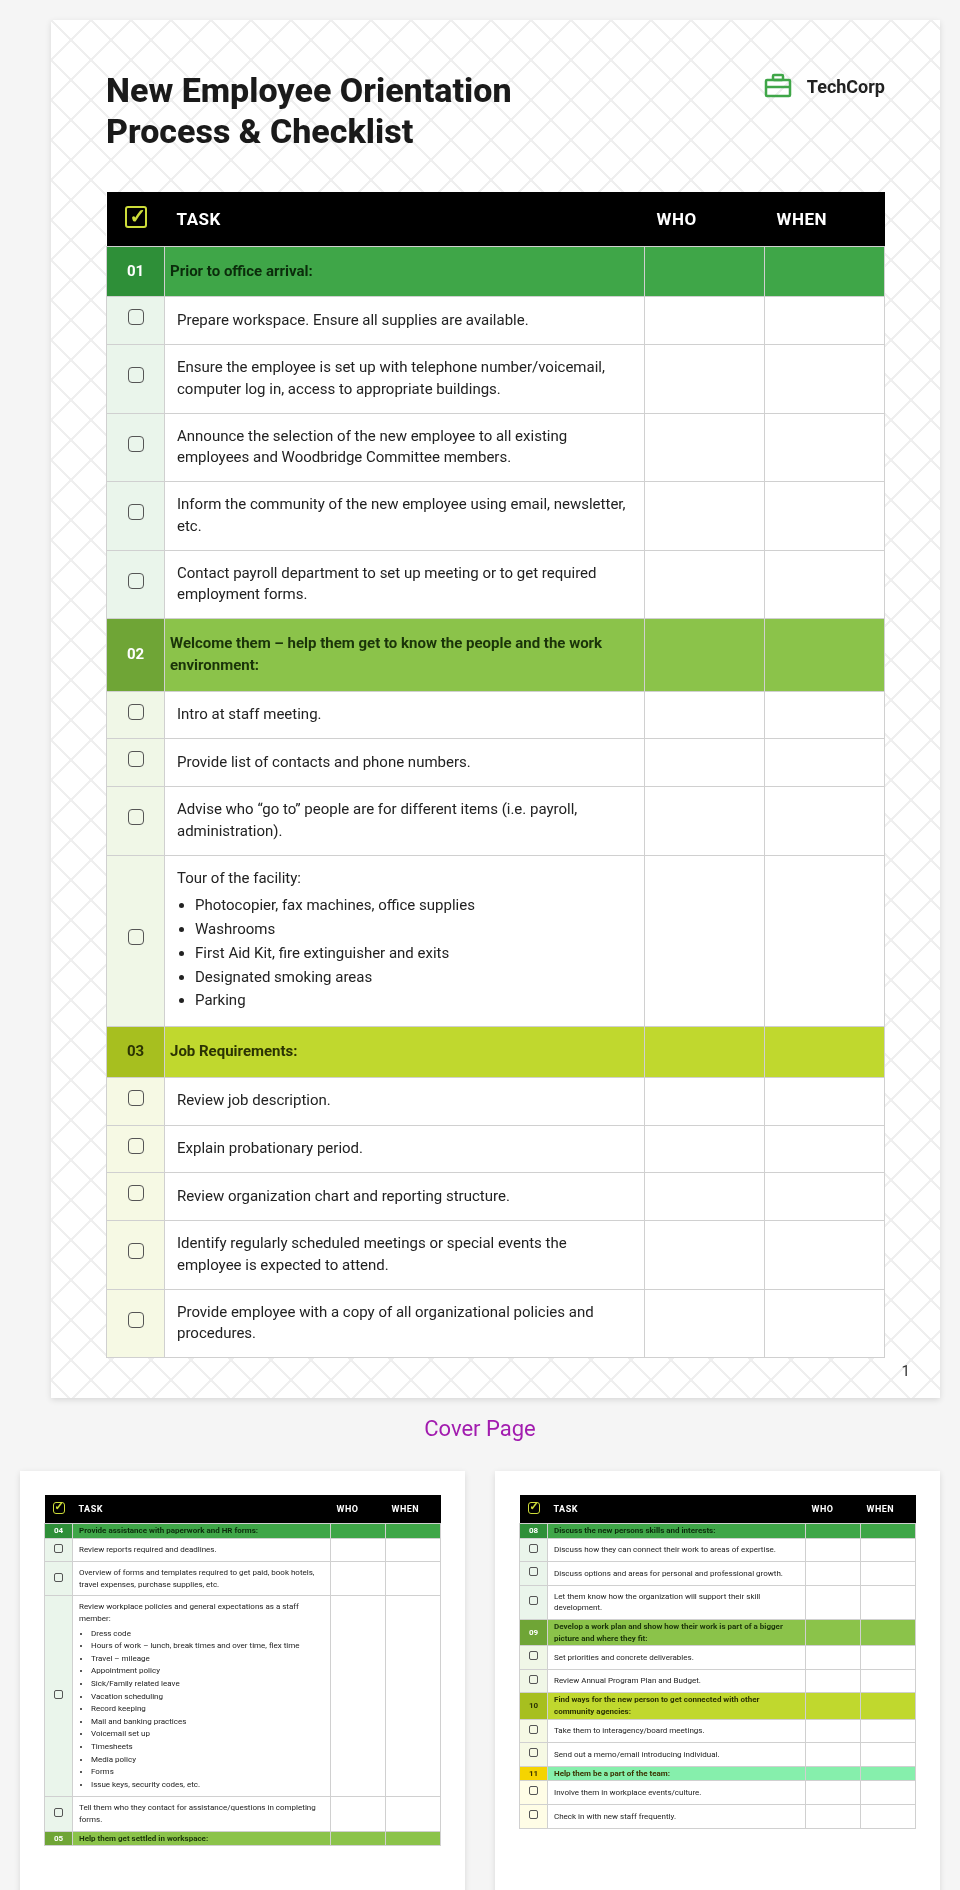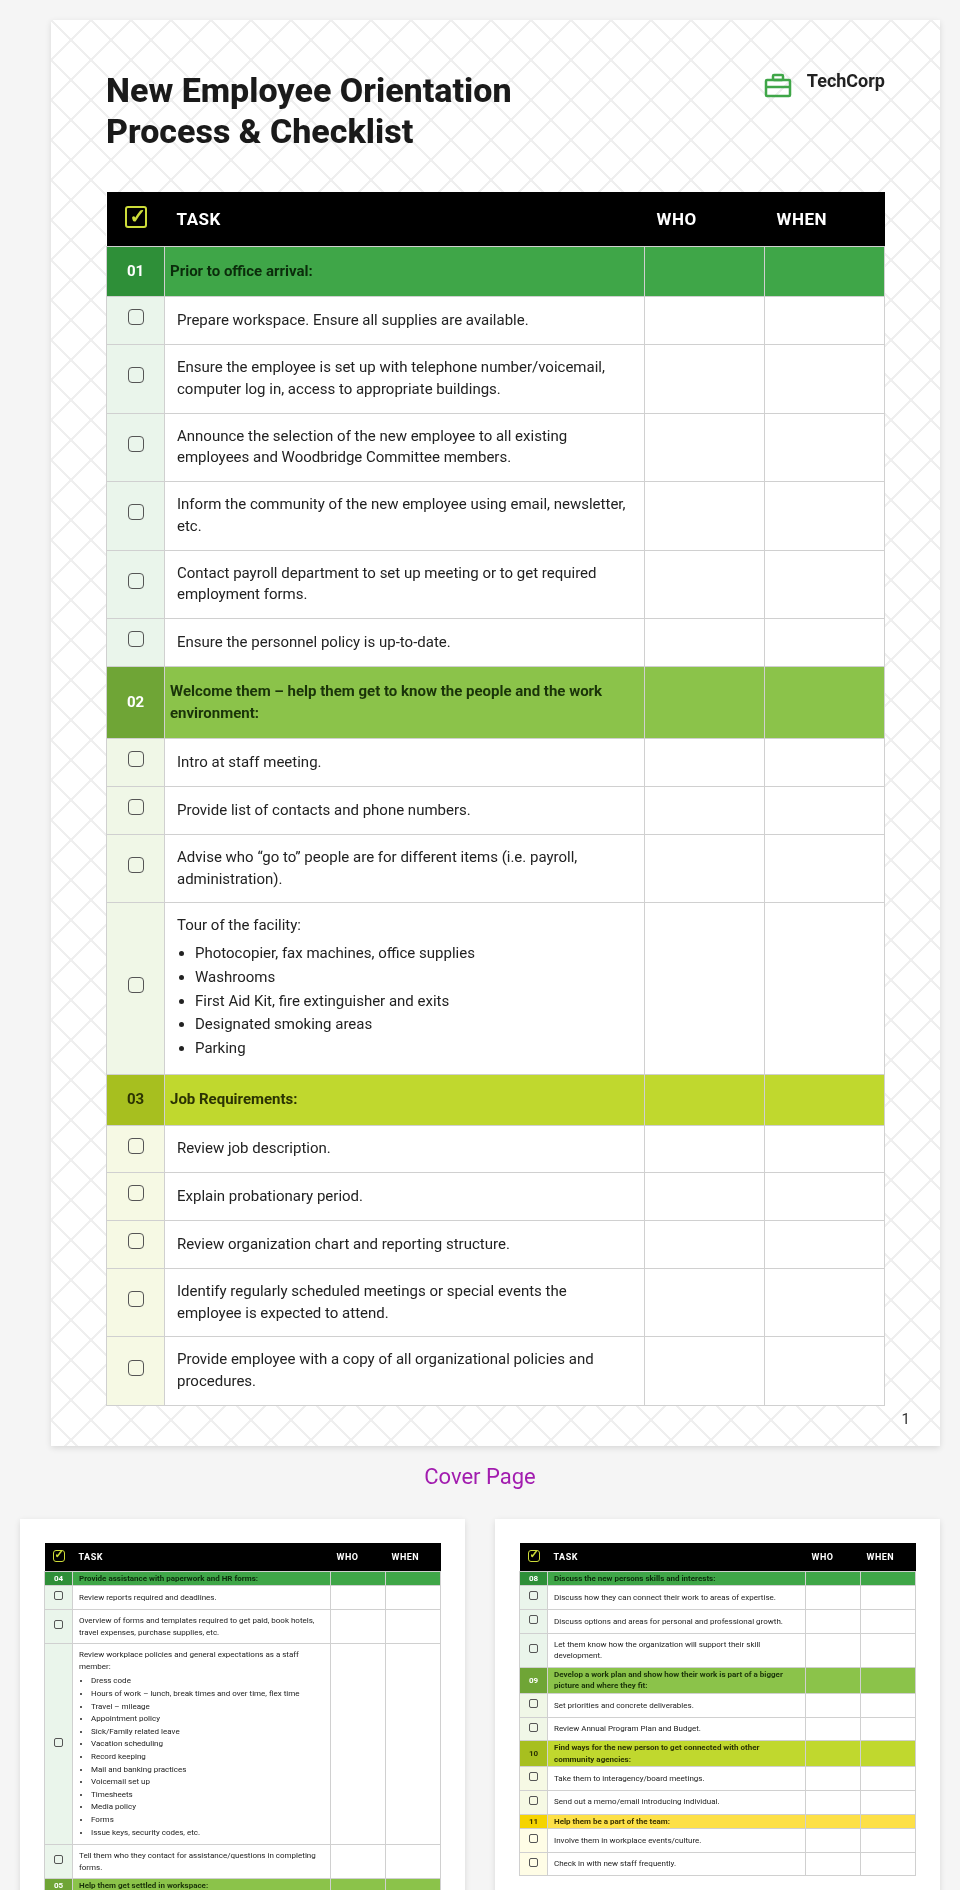--- a/index.html
+++ b/index.html
@@ -24,21 +24,21 @@
       linear-gradient(-45deg, transparent 48%, #e0e0e0 48%, #e0e0e0 52%, transparent 52%);
     background-size: 40px 40px;
     opacity:.5;
     pointer-events:none;
   }
   .page-inner { position: relative; z-index: 1; padding: 50px 55px 40px; }
 
   
   .hdr { display:flex; justify-content:space-between; align-items:flex-start; margin-bottom: 40px; }
   .hdr h1 { font-size: 34px; font-weight: 800; color:#1a1a1a; line-height:1.2; max-width: 500px; }
-  .brand { display:flex; gap:13px; }
+  .brand { display:flex; align-items:center; gap:13px; }
   .brand svg { width:32px; height:32px; }
   .brand-name { font-weight:700; font-size:18px; color:#222; }
 
   
   table.checklist {
     width: 100%;
     border-collapse: collapse;
     background: #fff;
     font-size: 15px;
   }
@@ -68,21 +68,21 @@
     font-weight:700;
     padding: 14px 5px;
   }
   tr.section .num { text-align:center; font-weight:800; }
   tr.sec-green td   { background:#3fa648; color:#0b2c0b; }
   tr.sec-green .num { background:#2e8f38; color:#fff; }
   tr.sec-lime  td   { background:#8bc34a; color:#1a3409; }
   tr.sec-lime  .num { background:#6fa536; color:#fff; }
   tr.sec-yellowgreen td   { background:#c0d82e; color:#2b3303; }
   tr.sec-yellowgreen .num { background:#a7bf1f; color:#2b3303; }
-  tr.sec-yellow td   { background:#fde047; color:#3a3200; }
+  tr.sec-yellow td   { background:#86efac; color:#3a3200; }
   tr.sec-yellow .num { background:#f5d400; color:#3a3200; }
 
   td.chk { text-align:center; width:58px; }
   .chkbox { display:inline-block; width:16px; height:16px; border:1.5px solid #555; border-radius:4px; }
   tr.tint-green  .chk { background:#eaf5eb; }
   tr.tint-lime   .chk { background:#f0f7e7; }
   tr.tint-ygreen .chk { background:#f6f9e4; }
   tr.tint-yellow .chk { background:#fffde6; }
 
   td.task ul { margin:6px 0 0 18px; }
@@ -176,26 +176,20 @@
               <td class="task">Inform the community of the new employee using email, newsletter, etc.</td>
               <td></td>
               <td></td>
             </tr>
             <tr class="tint-green">
               <td class="chk"><span class="chkbox"></span></td>
               <td class="task">Contact payroll department to set up meeting or to get required employment forms.</td>
               <td></td>
               <td></td>
             </tr>
-            <tr class="tint-green">
-              <td class="chk"><span class="chkbox"></span></td>
-              <td class="task">Ensure the personnel policy is up-to-date.</td>
-              <td></td>
-              <td></td>
-            </tr>
             <tr class="section sec-lime">
               <td class="num">02</td>
               <td>Welcome them – help them get to know the people and the work environment:</td>
               <td></td>
               <td></td>
             </tr>
             <tr class="tint-lime">
               <td class="chk"><span class="chkbox"></span></td>
               <td class="task">Intro at staff meeting.</td>
               <td></td>

